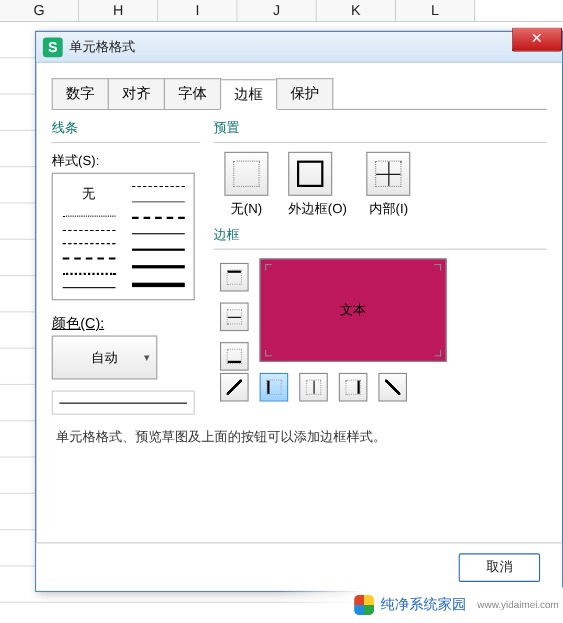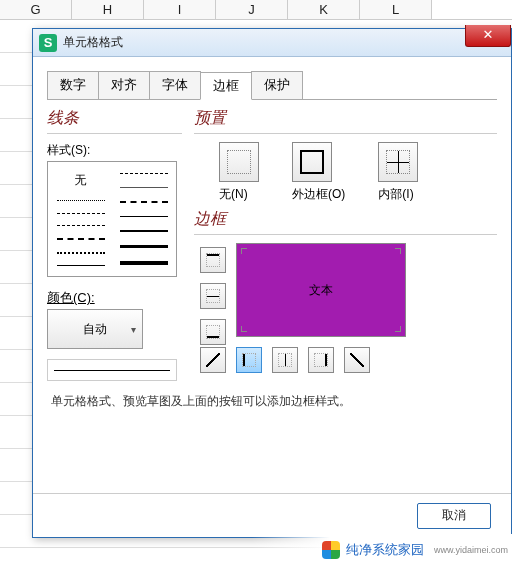--- a/index.html
+++ b/index.html
@@ -108,24 +108,23 @@
     background: #fff;
     top: 1px;
     border-bottom: 1px solid #fff;
   }
   .content {
     padding: 8px 14px;
     display: flex;
     gap: 12px;
   }
   .section-label {
-    font-size: 16px;
-    color: #7f1d1d;
+    font-size: 12px;
+    color: #0f766e;
     margin-bottom: 4px;
-    font-style: italic;
   }
   .line-panel { width: 135px; }
   .preset-panel { flex: 1; }
   .divider-h {
     border-top: 1px solid #ccc;
     margin: 2px 0 8px 0;
   }
   .style-label { font-size: 12px; margin-bottom: 2px; }
   .style-box {
     border: 1px solid #999;
@@ -191,21 +190,21 @@
     content: "";
     position: absolute;
     left: 6px; right: 6px; top: 50%;
     border-top: 1px solid #000;
   }
   .preset-row {
     display: flex;
     gap: 18px;
     margin: 6px 0 2px 10px;
   }
-  .preset-item { font-size: 12px; margin-left: 15px; }
+  .preset-item { text-align: center; font-size: 12px; }
   .preset-btn {
     width: 40px; height: 40px;
     border: 1px solid #888;
     background: linear-gradient(#fdfdfd,#e8e8e8);
     display: flex;
     align-items: center;
     justify-content: center;
     cursor: pointer;
     margin-bottom: 4px;
   }
@@ -258,21 +257,21 @@
   }
   .bbtn.active {
     background: linear-gradient(#cfeaff,#9bd2ff);
     border-color: #3b8dd6;
   }
   .preview-box {
     position: absolute;
     left: 36px; top: 0;
     width: 170px; height: 94px;
     border: 1px solid #888;
-    background: #a21caf;
+    background: #be185d;
     text-decoration: underline;
   }
   .preview-box .corner {
     position: absolute; width: 6px; height: 6px;
     border: 1px solid #888;
   }
   .preview-box .c-tl { top: 4px; left: 4px; border-right: none; border-bottom: none;}
   .preview-box .c-tr { top: 4px; right: 4px; border-left: none; border-bottom: none;}
   .preview-box .c-bl { bottom: 4px; left: 4px; border-right: none; border-top: none;}
   .preview-box .c-br { bottom: 4px; right: 4px; border-left: none; border-top: none;}

